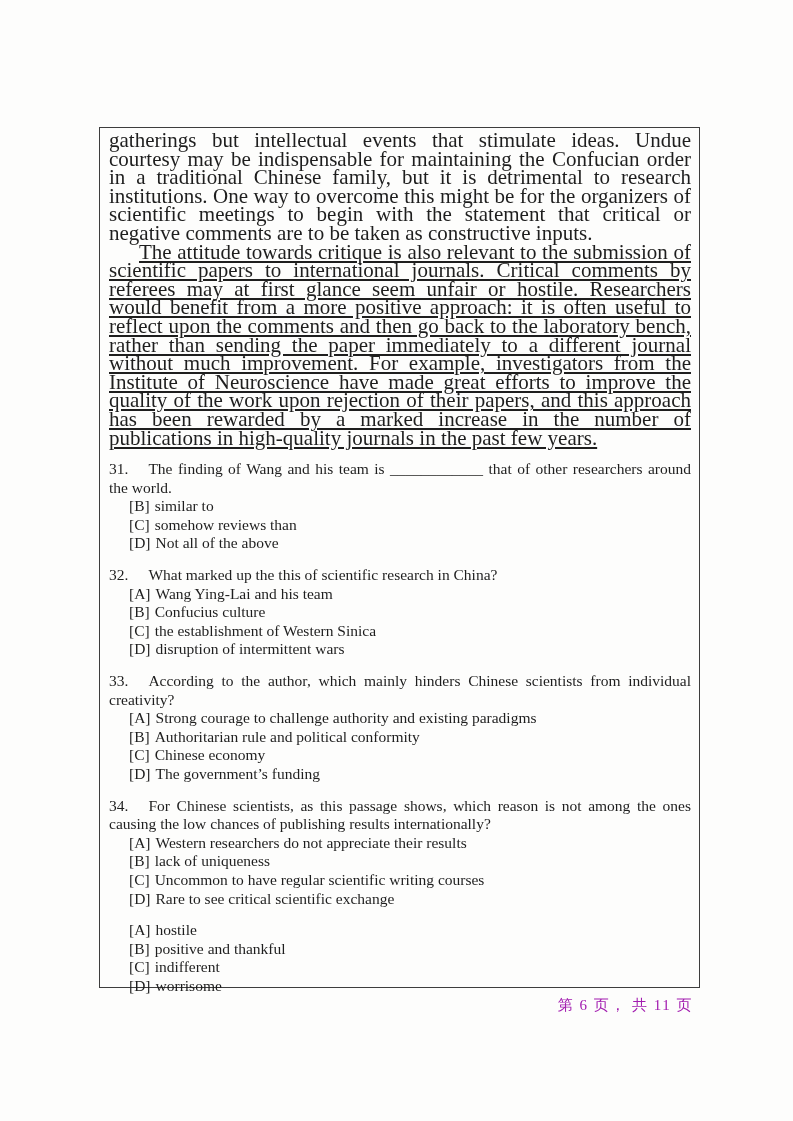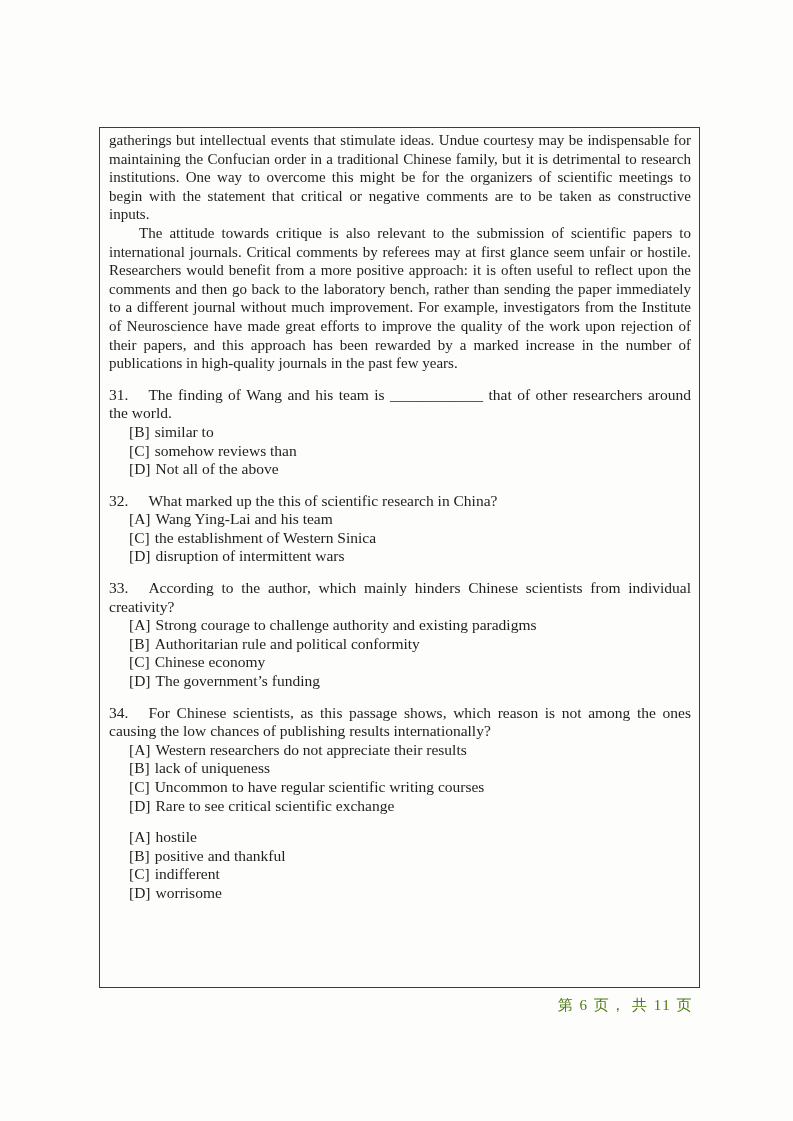--- a/index.html
+++ b/index.html
@@ -21,26 +21,27 @@
     top: 127px;
     width: 601px;
     height: 861px;
     border: 1.5px solid #3d3d3d;
     box-sizing: border-box;
     padding: 3px 8px 0 9px;
     background: #fdfdfc;
   }
   .para {
     margin: 0;
-    font-size: 15px;
+    font-size: 21px;
     line-height: 18.6px;
     text-align: justify;
   }
   .para.indent {
     text-indent: 30px;
+    text-decoration: underline;
   }
   .question {
     margin-top: 13px;
   }
   .stem {
     margin: 0;
     font-size: 15.5px;
     line-height: 18.6px;
     text-align: justify;
   }
@@ -54,41 +55,42 @@
   }
   .opt-label {
     margin-right: 5px;
   }
   .page-footer {
     position: absolute;
     top: 996px;
     right: 100px;
     font-size: 15px;
     letter-spacing: 1.5px;
-    color: #4d7c0f;
+    color: #a21caf;
   }
 </style>
 </head>
 <body>
 
 <div class="content-box">
 
   <p class="para">gatherings but intellectual events that stimulate ideas. Undue courtesy may be indispensable for maintaining the Confucian order in a traditional Chinese family, but it is detrimental to research institutions. One way to overcome this might be for the organizers of scientific meetings to begin with the statement that critical or negative comments are to be taken as constructive inputs.</p>
   <p class="para indent">The attitude towards critique is also relevant to the submission of scientific papers to international journals. Critical comments by referees may at first glance seem unfair or hostile. Researchers would benefit from a more positive approach: it is often useful to reflect upon the comments and then go back to the laboratory bench, rather than sending the paper immediately to a different journal without much improvement. For example, investigators from the Institute of Neuroscience have made great efforts to improve the quality of the work upon rejection of their papers, and this approach has been rewarded by a marked increase in the number of publications in high-quality journals in the past few years.</p>
 
   <div class="question">
     <p class="stem"><span class="qnum">31.</span><span>The finding of Wang and his team is ____________ that of other researchers around the world.</span></p>
     <p class="option"><span class="opt-label">[B]</span><span>similar to</span></p>
     <p class="option"><span class="opt-label">[C]</span><span>somehow reviews than</span></p>
     <p class="option"><span class="opt-label">[D]</span><span>Not all of the above</span></p>
   </div>
 
   <div class="question">
     <p class="stem"><span class="qnum">32.</span><span>What marked up the this of scientific research in China?</span></p>
     <p class="option"><span class="opt-label">[A]</span><span>Wang Ying-Lai and his team</span></p>
+    <p class="option"><span class="opt-label">[B]</span><span>Confucius culture</span></p>
     <p class="option"><span class="opt-label">[C]</span><span>the establishment of Western Sinica</span></p>
     <p class="option"><span class="opt-label">[D]</span><span>disruption of intermittent wars</span></p>
   </div>
 
   <div class="question">
     <p class="stem"><span class="qnum">33.</span><span>According to the author, which mainly hinders Chinese scientists from individual creativity?</span></p>
     <p class="option"><span class="opt-label">[A]</span><span>Strong courage to challenge authority and existing paradigms</span></p>
     <p class="option"><span class="opt-label">[B]</span><span>Authoritarian rule and political conformity</span></p>
     <p class="option"><span class="opt-label">[C]</span><span>Chinese economy</span></p>
     <p class="option"><span class="opt-label">[D]</span><span>The government’s funding</span></p>

